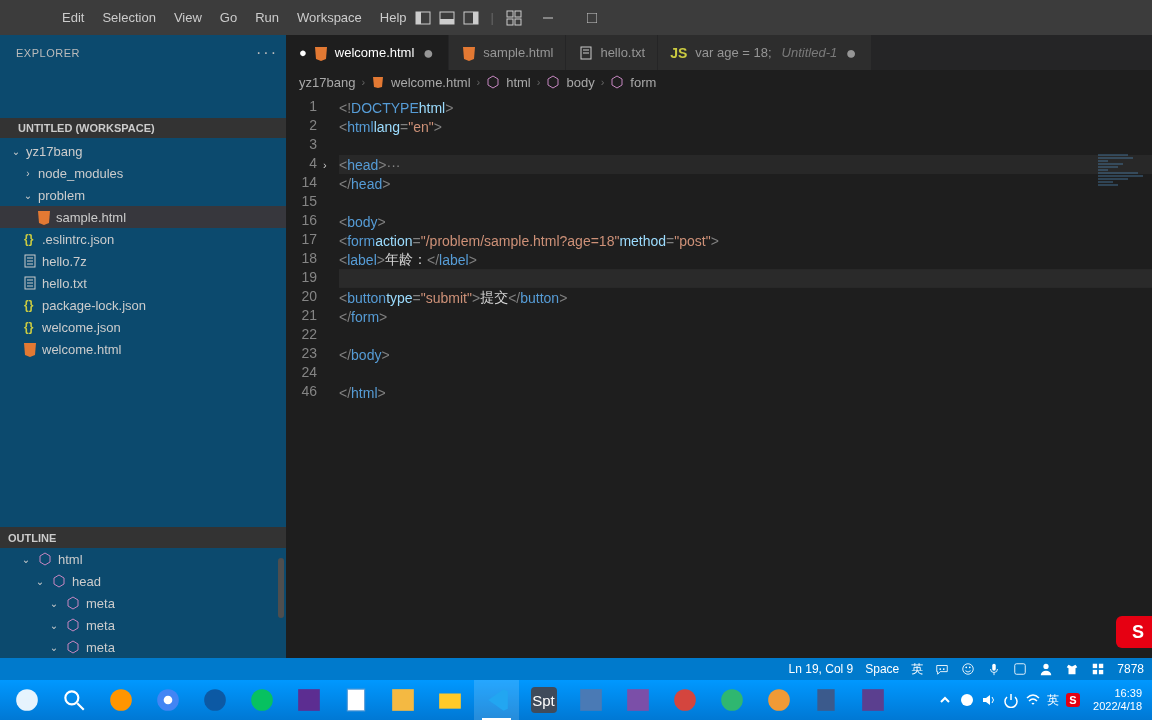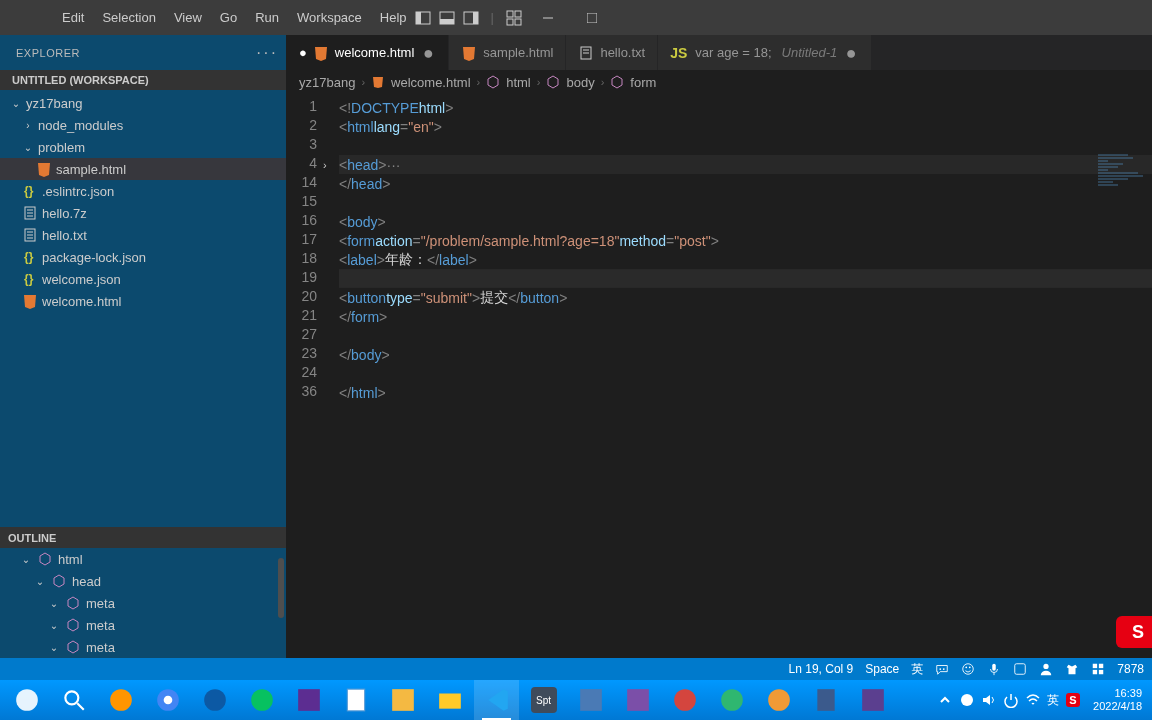--- a/index.html
+++ b/index.html
@@ -8,21 +8,21 @@
 .menu-items { display: flex; gap: 2px; margin-left: 46px; }
 .menu-item { padding: 4px 8px; cursor: pointer; }
 .title-center { flex: 1; text-align: center; font-size: 12px; color: #cccccc; }
 .title-right { display: flex; align-items: center; gap: 8px; }
 .layout-icon { width: 16px; height: 16px; display: inline-flex; cursor: pointer; }
 .win-btn { width: 36px; height: 28px; display: flex; align-items: center; justify-content: center; cursor: pointer; }
 .main { flex: 1; display: flex; overflow: hidden; }
 .sidebar { width: 287px; background: #0c4a6e; display: flex; flex-direction: column; border-right: 1px solid #1e1e1e; }
 .sidebar-header { height: 35px; display: flex; align-items: center; justify-content: space-between; padding: 0 8px 0 16px; color: #bbbbbb; font-size: 11px; letter-spacing: 0.5px; }
 .sidebar-dots { font-size: 16px; cursor: pointer; letter-spacing: 2px; }
-.workspace-label { background: #333333; padding: 4px 12px; font-size: 11px; font-weight: bold; color: #cccccc; }
+.workspace-label { background: #333333; padding: 4px 18px; font-size: 11px; font-weight: bold; color: #cccccc; margin-top: 48px; }
 .tree { flex: 1; overflow: hidden; padding-top: 2px; }
 .tree-row { height: 22px; display: flex; align-items: center; padding-left: 10px; cursor: pointer; gap: 4px; font-size: 13px; color: #cccccc; }
 .tree-row.selected { background: #37373d; }
 .tree-row.indent1 { padding-left: 22px; }
 .tree-row.indent2 { padding-left: 36px; }
 .chev { width: 12px; height: 12px; display: inline-flex; align-items: center; justify-content: center; font-size: 10px; color: #cccccc; }
 .ficon { width: 16px; height: 16px; display: inline-flex; align-items: center; justify-content: center; color: #cccccc; }
 .ficon.html { color: #e37933; }
 .ficon.json { color: #cbcb41; }
 .ficon.txt { color: #cccccc; }
@@ -380,33 +380,33 @@
           </div>
           <div class="grow">
             <div class="gln">20</div>
             <div class="gfold"></div>
           </div>
           <div class="grow">
             <div class="gln">21</div>
             <div class="gfold"></div>
           </div>
           <div class="grow">
-            <div class="gln">27</div>
+            <div class="gln">22</div>
             <div class="gfold"></div>
           </div>
           <div class="grow">
             <div class="gln">23</div>
             <div class="gfold"></div>
           </div>
           <div class="grow">
             <div class="gln">24</div>
             <div class="gfold"></div>
           </div>
           <div class="grow">
-            <div class="gln">36</div>
+            <div class="gln">46</div>
             <div class="gfold"></div>
           </div>
         </div>
       <div class="codelines" id="codelines">
           <div class="line"><span class="tk-pu">&lt;!</span><span class="tk-tag">DOCTYPE</span> <span class="tk-attr">html</span><span class="tk-pu">&gt;</span></div>
           <div class="line"><span class="tk-pu">&lt;</span><span class="tk-tag">html</span> <span class="tk-attr">lang</span><span class="tk-pu">=</span><span class="tk-str">"en"</span><span class="tk-pu">&gt;</span></div>
           <div class="line"></div>
           <div class="line hl"><span class="tk-pu">&lt;</span><span class="tk-tag">head</span><span class="tk-pu">&gt;</span> <span class="tk-dots">···</span></div>
           <div class="line"><span class="tk-pu">&lt;/</span><span class="tk-tag">head</span><span class="tk-pu">&gt;</span></div>
           <div class="line"></div>
@@ -568,21 +568,21 @@
         </span>
       </div>
     <div class="tb-btn active">
         <span class="tb-ic">
           <svg viewBox="0 0 24 24">
             <path d="M18 2 l4 2 v16 l-4 2 l-14 -10 z" fill="#22a6f1"></path>
           </svg>
         </span>
       </div>
     <div class="tb-btn">
-        <span class="tb-ic" style="background:#3f4b5b;color:#fff;font-size:10px;display:flex;align-items:center;justify-content:center;border-radius:4px">Spt</span>
+        <span class="tb-ic" style="background:#3f4b5b;color:#fff;font-size:15px;display:flex;align-items:center;justify-content:center;border-radius:4px">Spt</span>
       </div>
     <div class="tb-btn">
         <span class="tb-ic">
           <svg viewBox="0 0 24 24">
             <rect x="2" y="2" width="20" height="20" fill="#4a7ab5"></rect>
           </svg>
         </span>
       </div>
     <div class="tb-btn">
         <span class="tb-ic">

